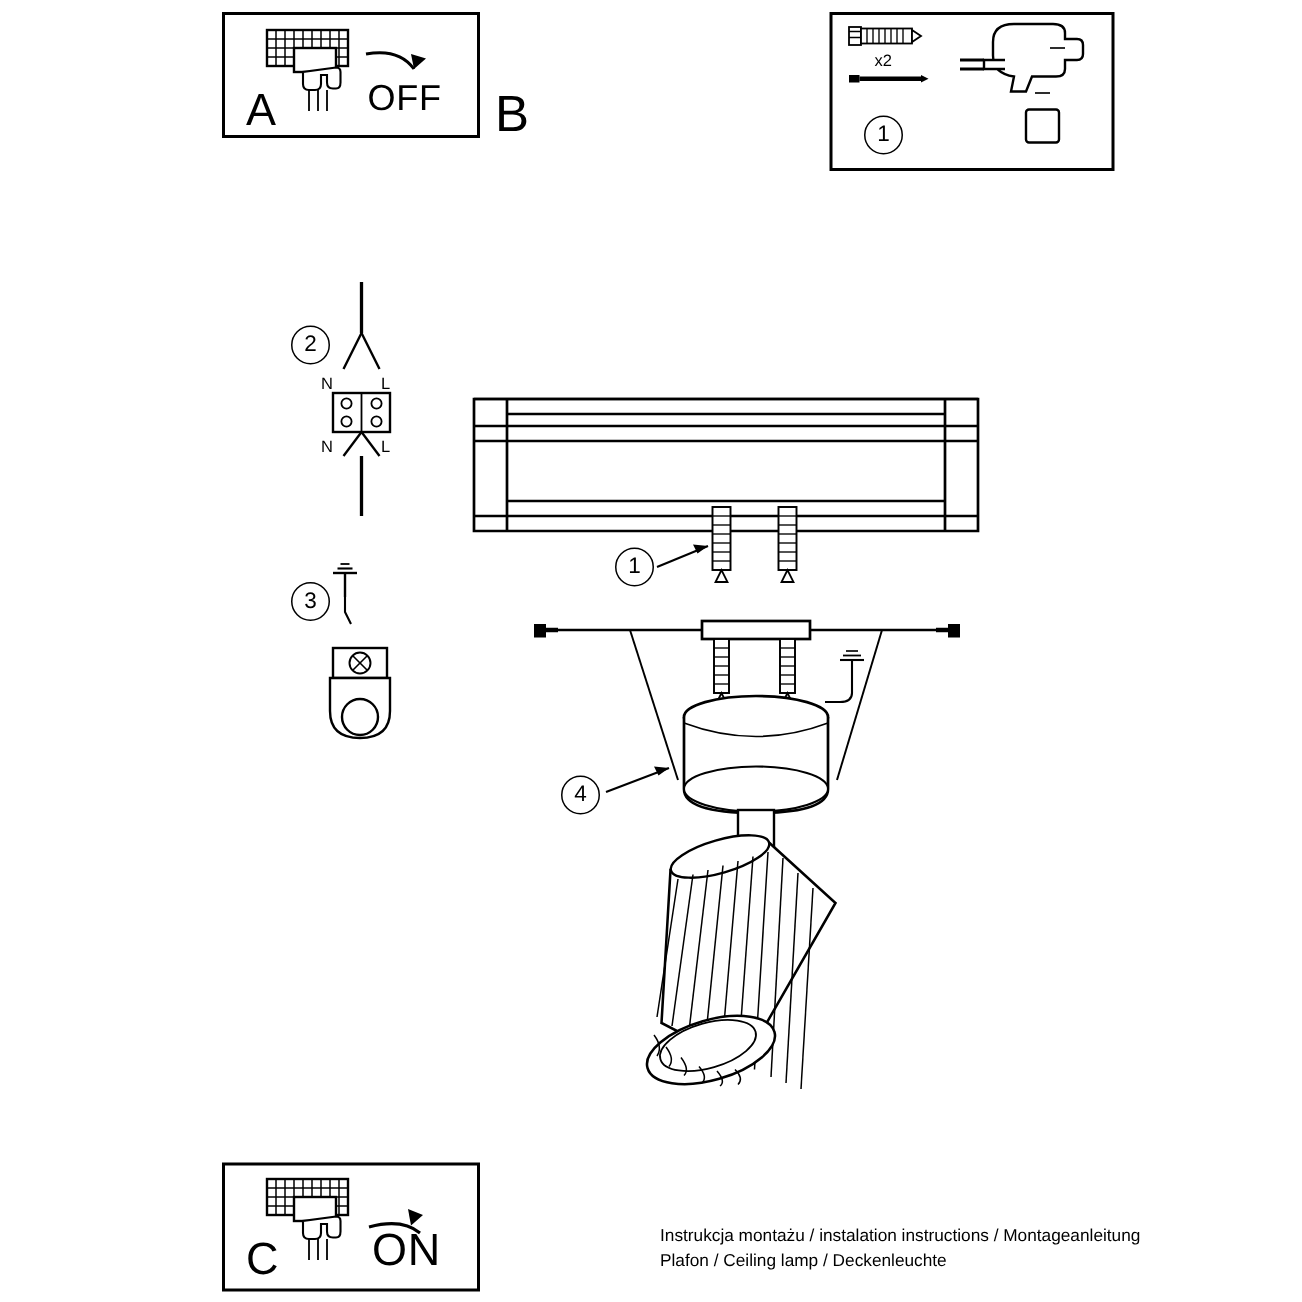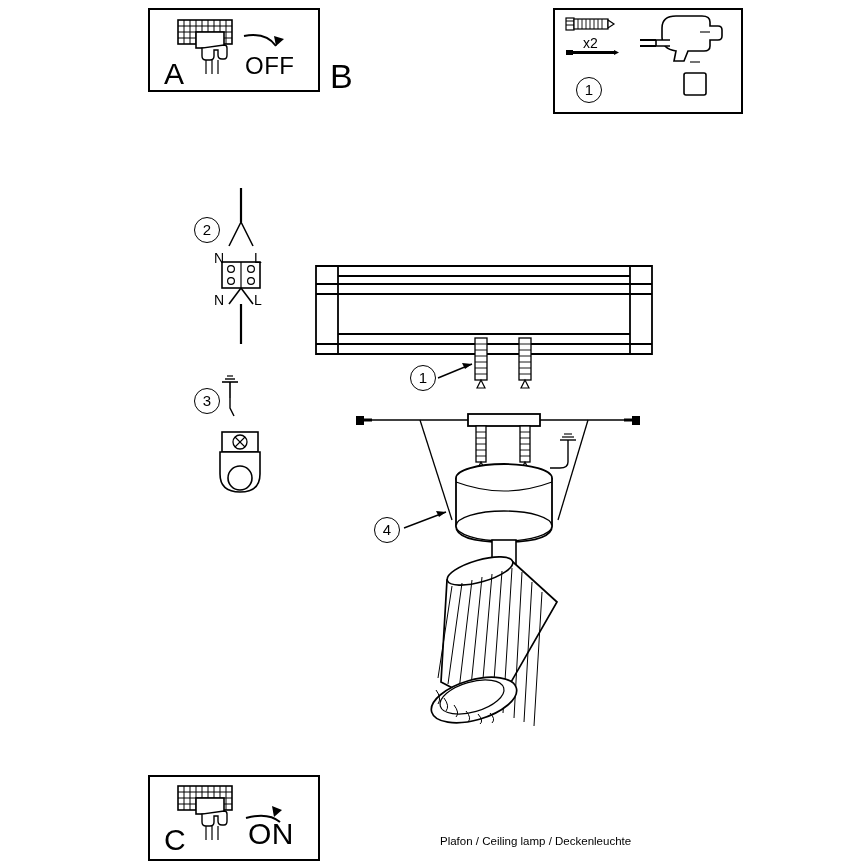--- a/index.html
+++ b/index.html
@@ -24,21 +24,21 @@
     box-sizing: border-box;
   }
   .label-big {
     position: absolute;
     font-size: 30px;
     font-weight: 400;
     letter-spacing: 0.5px;
   }
   .label-small {
     position: absolute;
-    font-size: 14px;
+    font-size: 11px;
   }
   .footer-text {
     position: absolute;
     font-size: 11.5px;
     line-height: 17px;
     color: #000;
   }
   svg {
     position: absolute;
     top: 0;
@@ -319,15 +319,16 @@
       <line x1="178" y1="798" x2="232" y2="798"></line>
       <line x1="178" y1="804" x2="232" y2="804"></line>
     </g>
     <rect x="196" y="798" width="28" height="16" fill="#fff" stroke="#000" stroke-width="1.6"></rect>
     <path d="M202 814 l0 8 q0 4 4 4 l4 0 q4 0 4 -4 l0 -6 l4 0 l0 5 q0 4 4 4 l2 0 q3 0 3 -4 l0 -7 q0 -3 -3 -3 z" fill="#fff" stroke="#000" stroke-width="1.4"></path>
     <path d="M206 826 l0 14 M212 826 l0 14 M218 826 l0 14" stroke="#000" stroke-width="1.2"></path>
     <path d="M246 818 q22 -6 34 4" fill="none" stroke="#000" stroke-width="2"></path>
     <path d="M272 806 l10 4 l-8 7 z" fill="#000"></path>
   </svg>
 
+  <div class="footer-text" style="left:440px; top:816px;">Instrukcja montażu / instalation instructions / Montageanleitung</div>
   <div class="footer-text" style="left:440px; top:833px;">Plafon / Ceiling lamp / Deckenleuchte</div>
 
 </div>
 
 </body></html>

